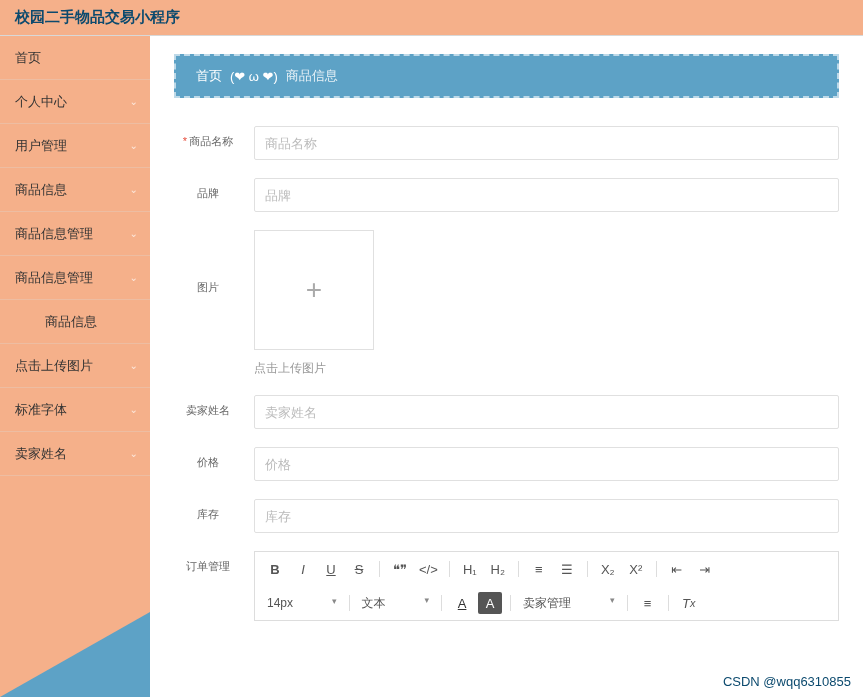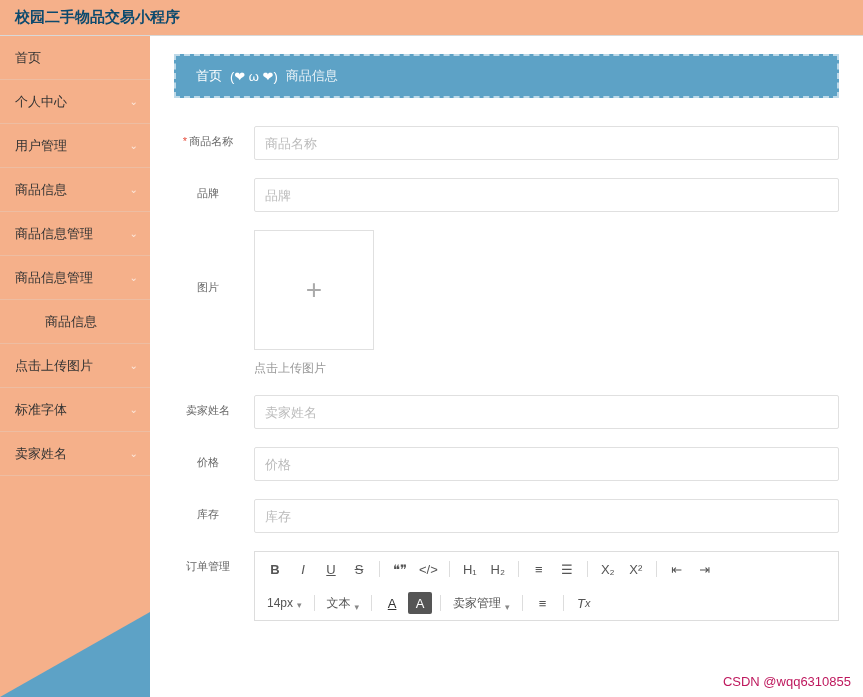--- a/index.html
+++ b/index.html
@@ -38,24 +38,24 @@
     .date-input { width: 190px; height: 34px; border: 1px solid #e0e0e0; border-radius: 2px; display: flex; align-items: center; padding: 0 10px; color: #666; font-size: 13px; }
     .cal-icon { margin-right: 8px; color: #bbb; }
     
     .editor-toolbar { border: 1px solid #ddd; padding: 6px 8px; display: flex; flex-wrap: wrap; gap: 4px; align-items: center; }
     .tb-btn { min-width: 24px; height: 22px; display: inline-flex; align-items: center; justify-content: center; color: #555; cursor: pointer; font-size: 13px; padding: 0 3px; }
     .tb-btn.bold { font-weight: bold; }
     .tb-btn.italic { font-style: italic; }
     .tb-btn.underline { text-decoration: underline; }
     .tb-btn.strike { text-decoration: line-through; }
     .tb-sep { width: 1px; height: 16px; background: #ddd; margin: 0 4px; }
-    .tb-select { display: inline-flex; align-items: flex-end; color: #555; font-size: 12px; padding: 0 4px; }
+    .tb-select { display: inline-flex; align-items: flex-start; color: #555; font-size: 12px; padding: 0 4px; gap: 35px; }
     .tb-select .arrow { font-size: 9px; margin-left: 4px; color: #888; }
     
-    .watermark { position: absolute; bottom: 8px; right: 12px; color: #be185d; font-size: 13px; }
+    .watermark { position: absolute; bottom: 8px; right: 12px; color: #0c4a6e; font-size: 13px; }
   </style>
 </head>
 <body>
 
 <div class="header">
   <div class="header-title">校园二手物品交易小程序</div>
 </div>
 
 <div class="container">
   <div class="sidebar">

